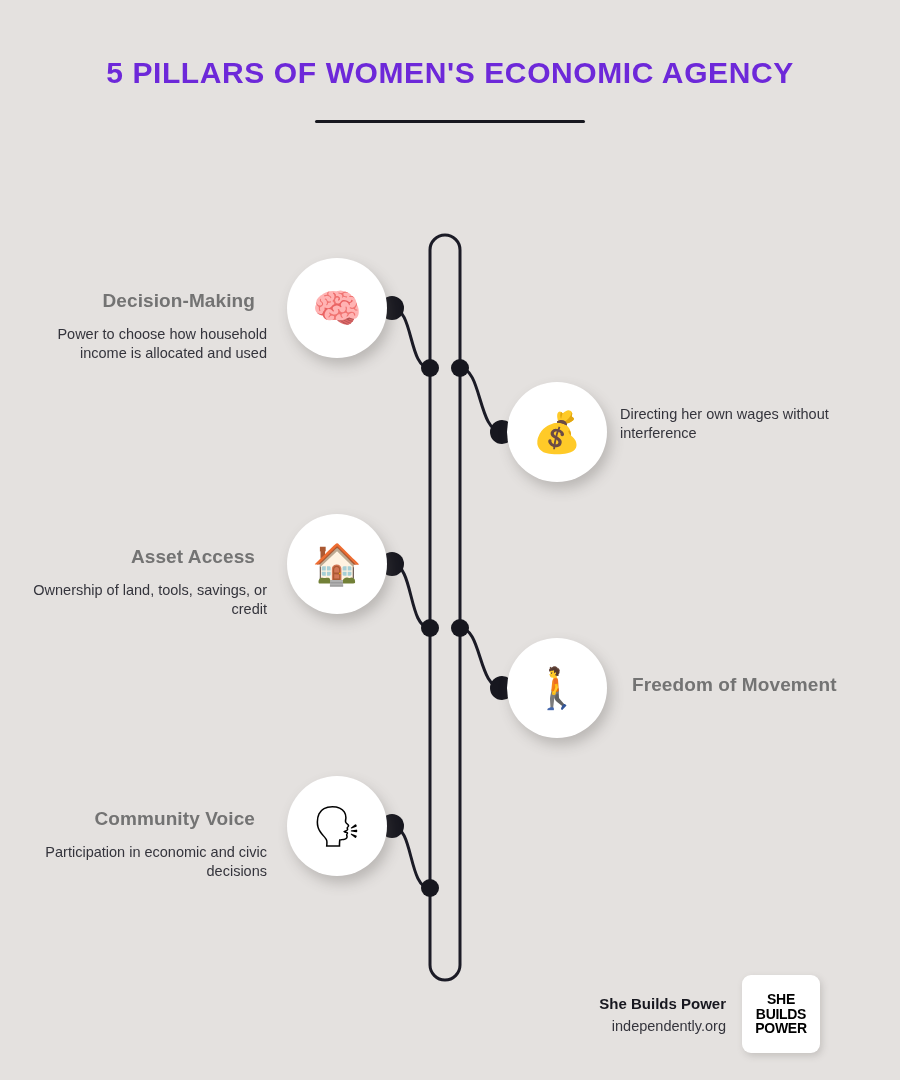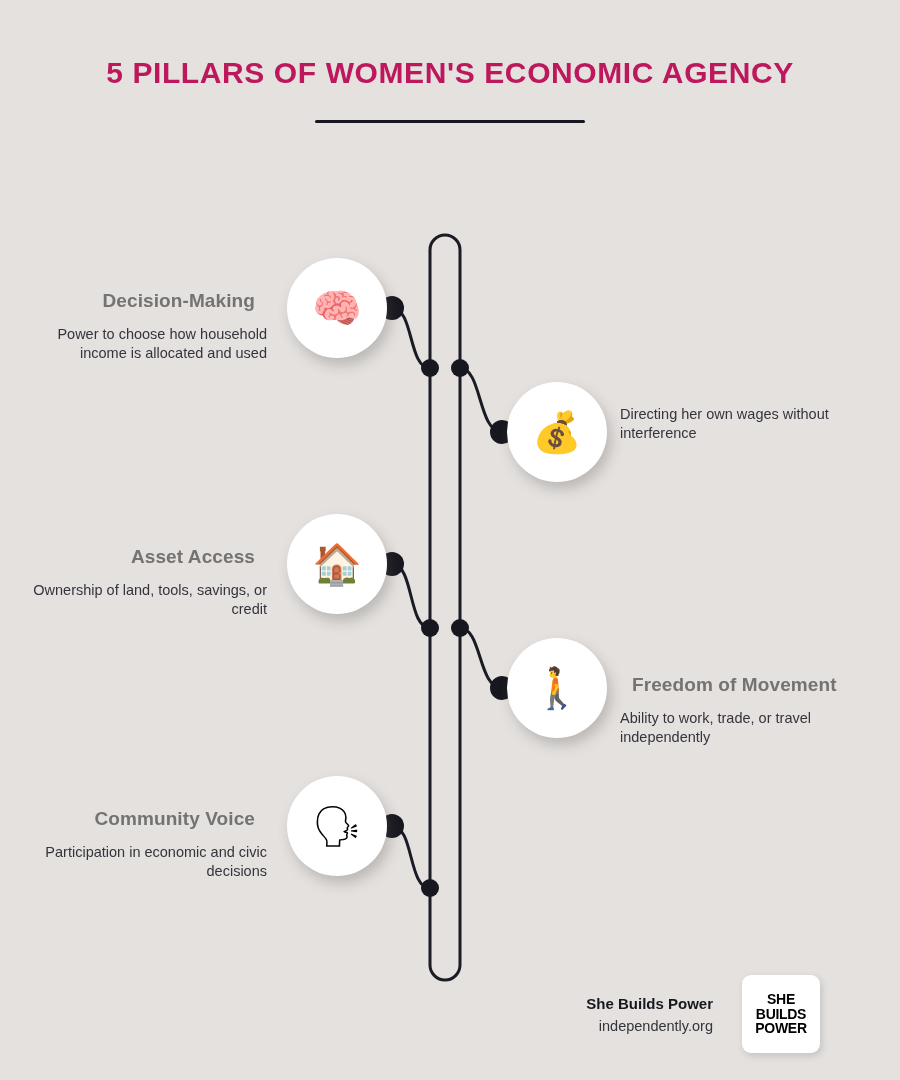--- a/index.html
+++ b/index.html
@@ -28,21 +28,21 @@
     top: 56px;
     left: 0;
     width: 900px;
     text-align: center;
   }
   .main-title {
     margin: 0;
     font-size: 30px;
     font-weight: 700;
     letter-spacing: 0.6px;
-    color: #be185d;
+    color: #6d28d9;
     text-transform: uppercase;
     font-family: "Liberation Sans", sans-serif;
   }
   .title-divider {
     width: 270px;
     height: 3px;
     background: #17171f;
     margin: 30px auto 0 auto;
     border-radius: 2px;
   }
@@ -110,21 +110,21 @@
     line-height: 1.34;
   }
   .footer-wrap {
     position: absolute;
     left: 560px;
     top: 975px;
     width: 260px;
     display: flex;
     align-items: center;
     justify-content: flex-end;
-    gap: 29px;
+    gap: 16px;
   }
   .footer-text {
     text-align: right;
   }
   .footer-brand {
     margin: 0;
     font-size: 15px;
     font-weight: 700;
     color: #17171f;
   }
@@ -221,21 +221,20 @@
       <p class="pillar-desc">Ownership of land, tools, savings, or credit</p>
     </div>
   </div>
 
   <div class="pillar">
     <div class="pillar-circle" style="left:507px; top:638px;">
       <span class="pillar-emoji">🚶</span>
     </div>
     <div class="pillar-text right" style="left:620px; top:662px;">
       <p class="pillar-title">Freedom of Movement</p>
-      <p class="pillar-desc">Ability to work, trade, or travel independently</p>
     </div>
   </div>
 
   <div class="pillar">
     <div class="pillar-circle" style="left:287px; top:776px;">
       <span class="pillar-emoji">🗣</span>
     </div>
     <div class="pillar-text left" style="left:17px; top:796px;">
       <p class="pillar-title">Community Voice</p>
       <p class="pillar-desc">Participation in economic and civic decisions</p>

